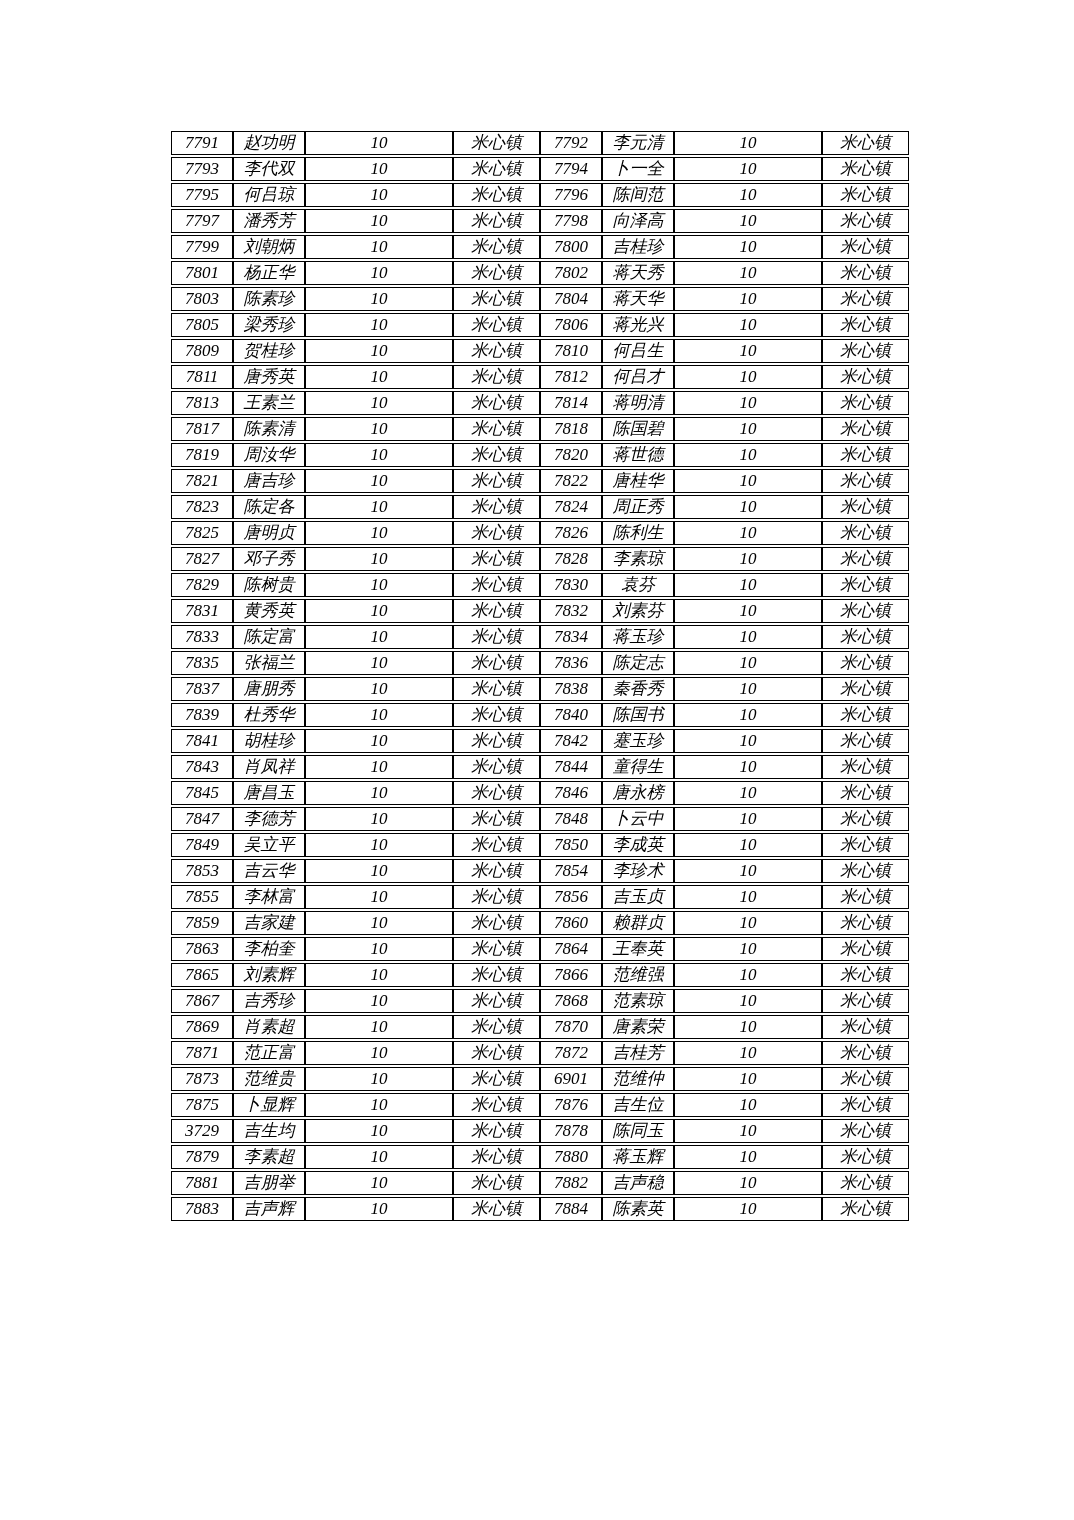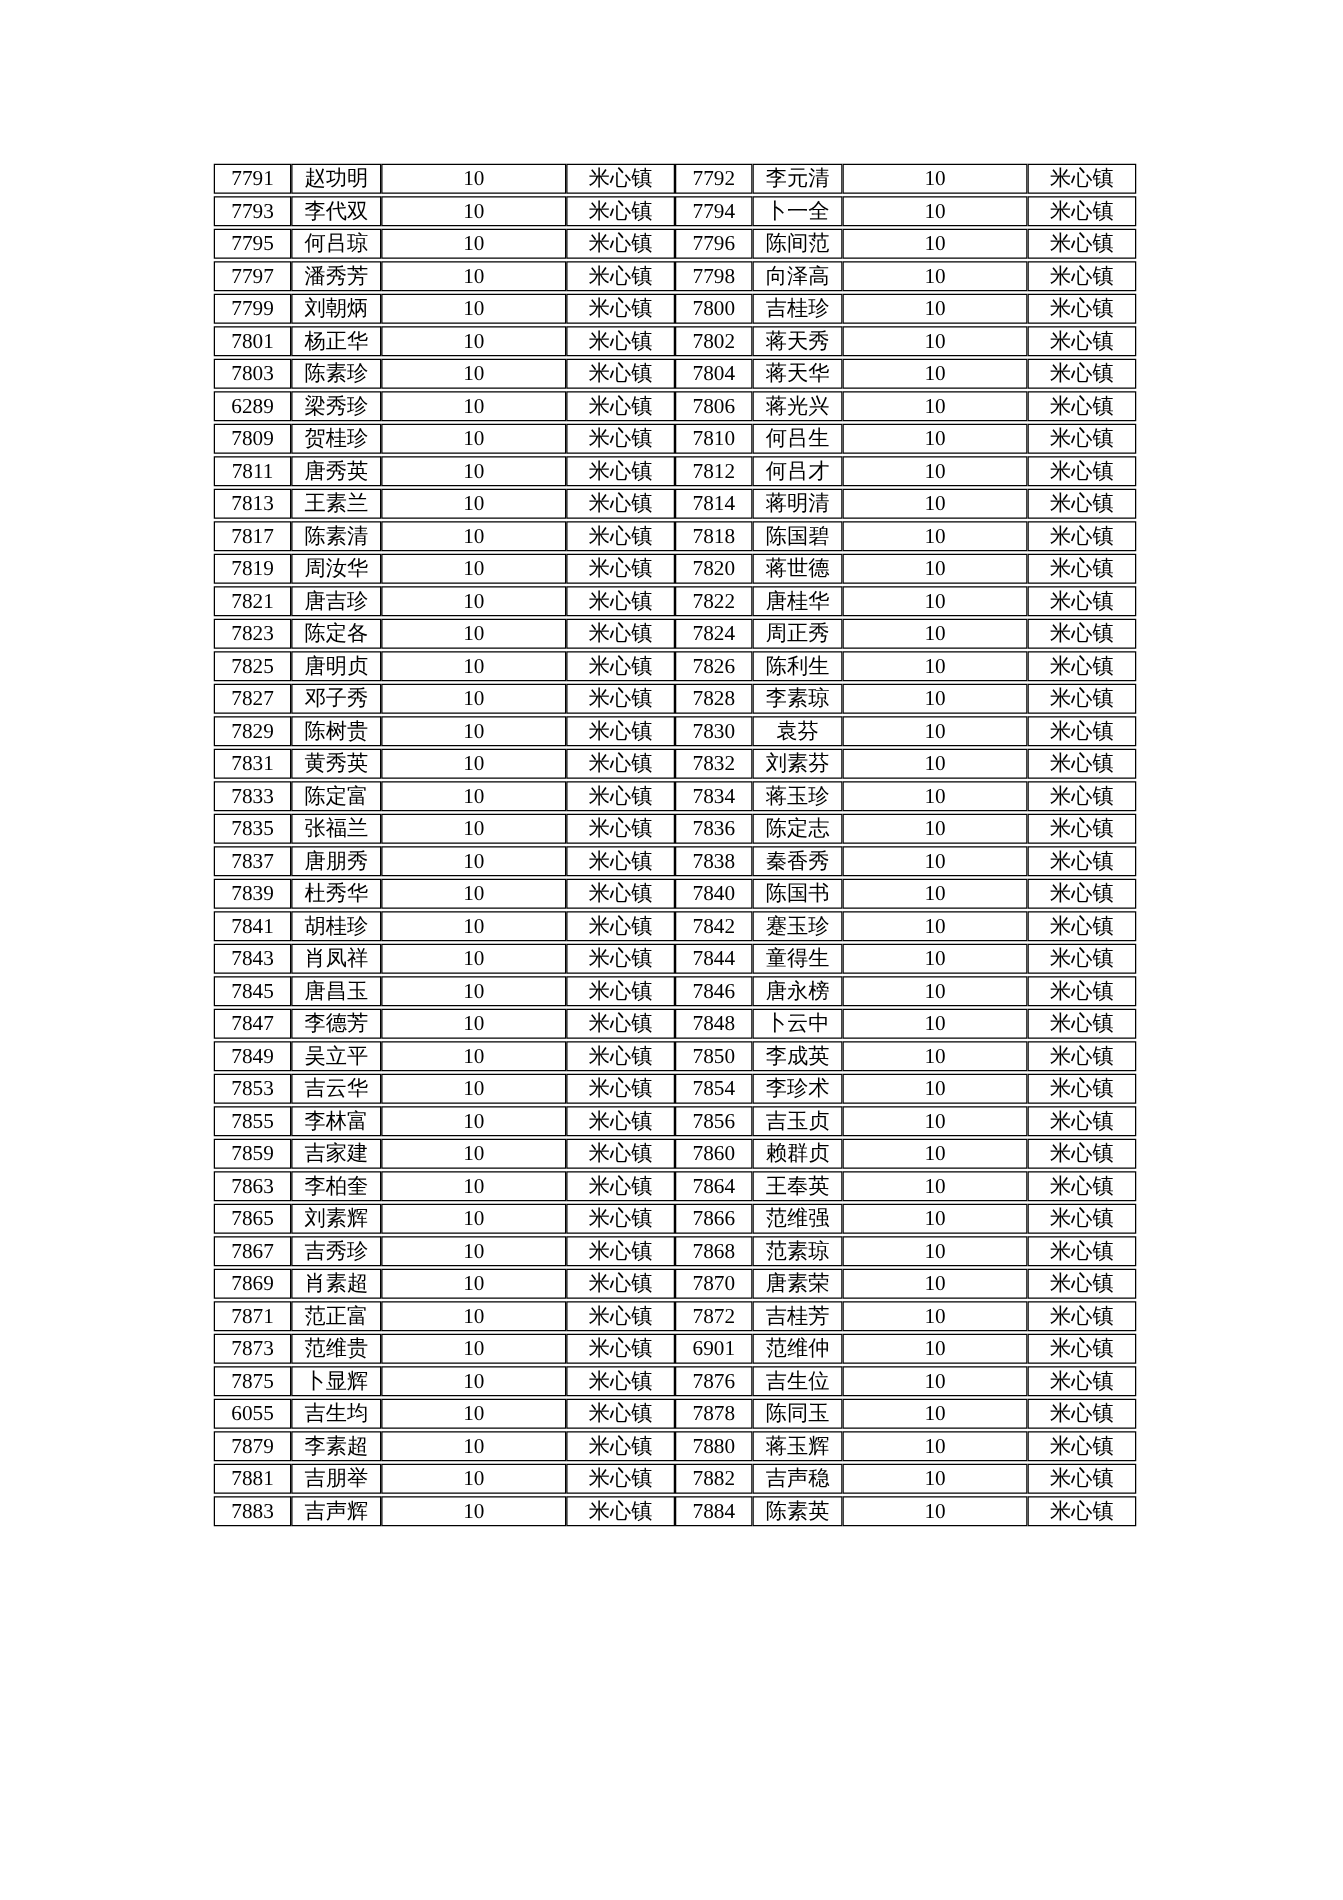--- a/index.html
+++ b/index.html
@@ -6,20 +6,21 @@
     margin: 0;
     padding: 0;
     background: #ffffff;
   }
   .page {
     position: relative;
     width: 1074px;
     height: 1520px;
     background: #ffffff;
     overflow: hidden;
+    font-style: italic;
   }
   table.roster {
     position: absolute;
     left: 171px;
     top: 129px;
     width: 738px;
     border-collapse: separate;
     border-spacing: 0 2px;
     table-layout: fixed;
     font-family: "Liberation Serif", "DejaVu Serif", serif;
@@ -122,21 +123,21 @@
           <td>7803</td>
           <td>陈素珍</td>
           <td>10</td>
           <td>米心镇</td>
           <td>7804</td>
           <td>蒋天华</td>
           <td>10</td>
           <td>米心镇</td>
         </tr>
         <tr>
-          <td>6289</td>
+          <td>7805</td>
           <td>梁秀珍</td>
           <td>10</td>
           <td>米心镇</td>
           <td>7806</td>
           <td>蒋光兴</td>
           <td>10</td>
           <td>米心镇</td>
         </tr>
         <tr>
           <td>7809</td>
@@ -432,21 +433,21 @@
           <td>7875</td>
           <td>卜显辉</td>
           <td>10</td>
           <td>米心镇</td>
           <td>7876</td>
           <td>吉生位</td>
           <td>10</td>
           <td>米心镇</td>
         </tr>
         <tr>
-          <td>6055</td>
+          <td>3729</td>
           <td>吉生均</td>
           <td>10</td>
           <td>米心镇</td>
           <td>7878</td>
           <td>陈同玉</td>
           <td>10</td>
           <td>米心镇</td>
         </tr>
         <tr>
           <td>7879</td>

